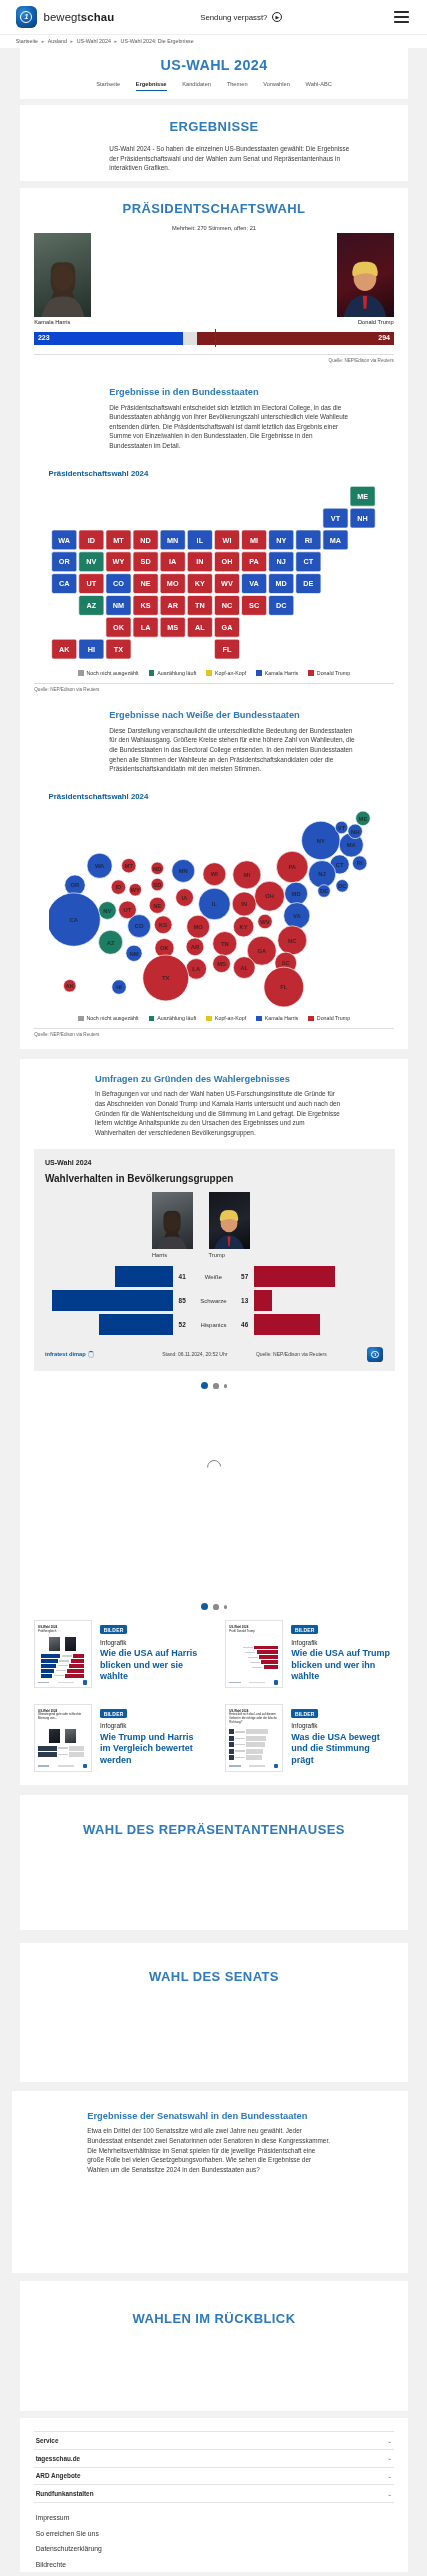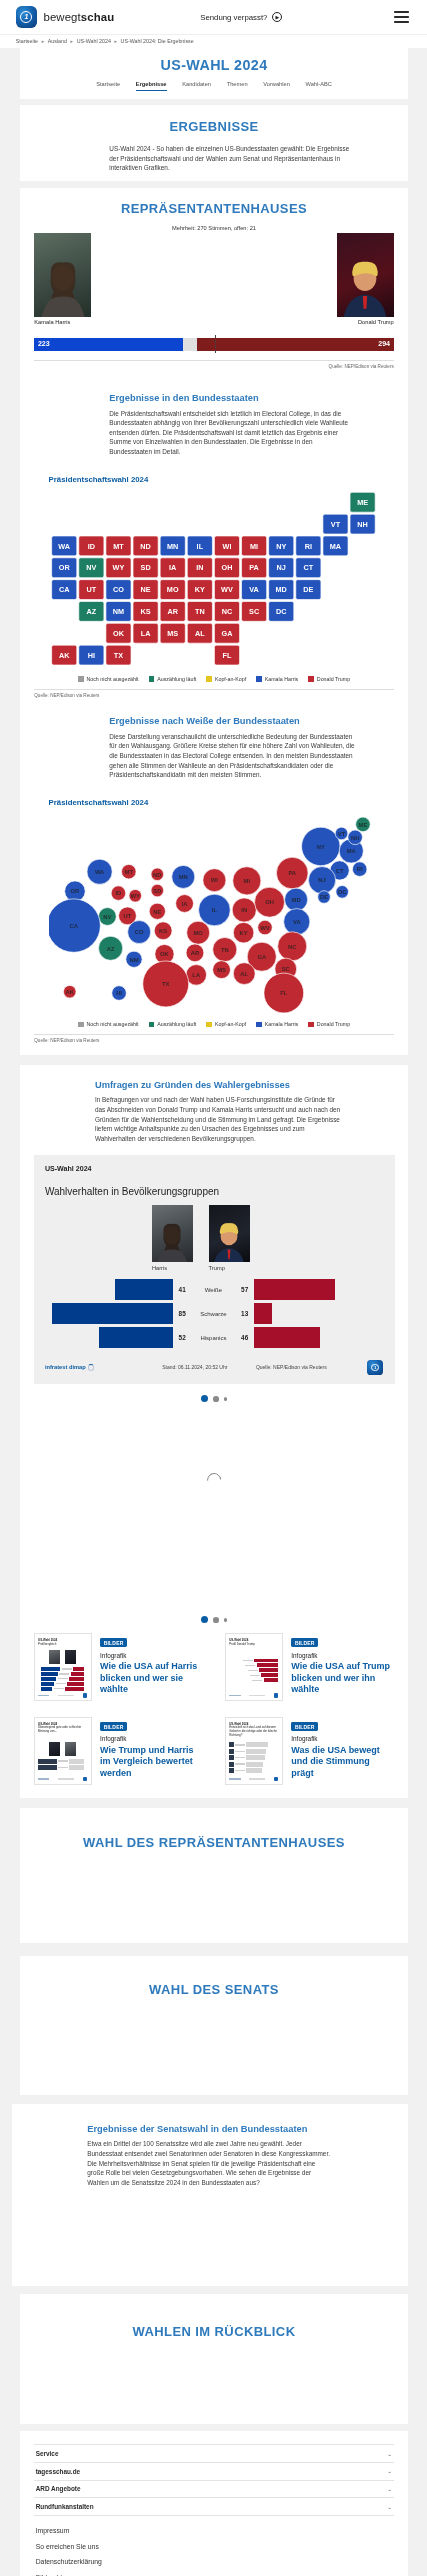--- a/index.html
+++ b/index.html
@@ -49,40 +49,40 @@
   
   .prez-card { padding:13px 14.3px 11.4px; }
   .majority-note { text-align:center; font-size:5.7px; color:#333; margin-top:8.6px; }
   .cand-row { position:relative; margin-top:2.9px; height:94px; }
   .portrait { width:57px; height:84px; position:absolute; top:0; overflow:hidden; }
   .portrait.left { left:0; background:linear-gradient(160deg,#5d6e62 0%, #3c4a43 55%, #23302a 100%); }
   .portrait.right { right:0; background:linear-gradient(160deg,#3a1020 0%, #54101a 55%, #200810 100%); }
   .portrait svg { position:absolute; bottom:-2.9px; left:50%; transform:translateX(-50%); }
   .cand-name { position:absolute; top:86px; font-size:5.7px; color:#222; }
   .cand-name.left { left:0; } .cand-name.right { right:0; }
-  .ev-bar { position:relative; display:flex; height:13px; margin-top:11px; }
+  .ev-bar { position:relative; display:flex; height:13px; margin-top:5px; }
   .ev-bar .seg { height:100%; }
   .ev-num { font-size:7.1px; font-weight:bold; color:#fff; line-height:13px; }
   .seg-harris { text-align:left; padding-left:3.6px; }
   .seg-trump { text-align:right; padding-right:3.6px; }
   .majority-line { position:absolute; top:-3.6px; bottom:-1.4px; border-left:1.1px dashed #444; }
   .chart-divider { border-top:0.7px solid #ddd; margin-top:8.6px; }
   .source-line { text-align:right; font-size:4.6px; color:#666; margin-top:2.9px; }
 
   
   .map-wrap { margin:7.1px 14.3px 0;text-align:center; }
   .map-wrap svg { display:block; width:100%; height:auto; }
   .legend { display:flex; justify-content:center; gap:10px; margin-top:7.1px; flex-wrap:wrap; }
   .legend-item { display:flex; align-items:center; gap:2.9px; font-size:5.3px; color:#333; }
   .legend-item i { width:5.7px; height:5.7px; display:block; }
 
   
   .info-box { background:#efefef; margin:11.4px 13.5px 0; padding:10px 11.4px 8.6px; }
   .info-kicker { font-size:7.1px; font-weight:bold; color:#1d1d1d; }
-  .info-title { font-size:10px; color:#1d1d1d; margin-top:13px; }
+  .info-title { font-size:10px; color:#1d1d1d; margin-top:6px;font-weight:bold; }
   .info-photos { display:flex; gap:15.7px; margin:8.6px 0 0 107px; }
   .mini-portrait { width:41px; height:57px; position:relative; overflow:hidden; }
   .mini-portrait.h { background:linear-gradient(160deg,#6a6f74 0%, #41464b 55%, #26292d 100%); }
   .mini-portrait.t { background:linear-gradient(160deg,#14161c 0%, #20242e 55%, #0a0b0f 100%); }
   .mini-portrait svg { position:absolute; bottom:-2.1px; left:50%; transform:translateX(-50%); }
   .mini-name { font-size:5.7px; color:#333; margin-top:2.1px; }
   .demo-rows { margin-top:7.1px; }
   .demo-row { display:flex; align-items:center; height:24px; }
   .demo-blue-col { width:128px; display:flex; justify-content:flex-end; }
   .demo-red-col { width:128px; display:flex; justify-content:flex-start; }
@@ -193,21 +193,21 @@
 </section>
 <div class="gap8"></div>
 
 <section class="card intro-card">
   <h2 class="section-big-title">ERGEBNISSE</h2>
   <p class="intro-text">US-Wahl 2024 - So haben die einzelnen US-Bundesstaaten gewählt: Die Ergebnisse der Präsidentschaftswahl und der Wahlen zum Senat und Repräsentantenhaus in interaktiven Grafiken.</p>
 </section>
 <div class="gap10"></div>
 
 <section class="card prez-card">
-  <h2 class="section-big-title">REPRÄSENTANTENHAUSES</h2>
+  <h2 class="section-big-title">PRÄSIDENTSCHAFTSWAHL</h2>
   <div class="majority-note">Mehrheit: 270 Stimmen, offen: 21</div>
 
   <div class="cand-row">
     <div class="portrait left">
       <svg width="50" height="61" viewBox="0 0 70 86">
           <ellipse cx="35" cy="26" rx="15" ry="18" fill="#8a6a52"></ellipse>
           <path d="M4 86 Q10 52 35 50 Q60 52 66 86 Z" fill="#4a4440"></path>
           <path d="M18 22 Q16 2 35 5 Q54 2 52 22 Q54 40 48 46 L52 56 Q35 50 18 56 L22 46 Q16 40 18 22Z" fill="#3c2a1e" opacity="0.9"></path>
         </svg>
     </div>

